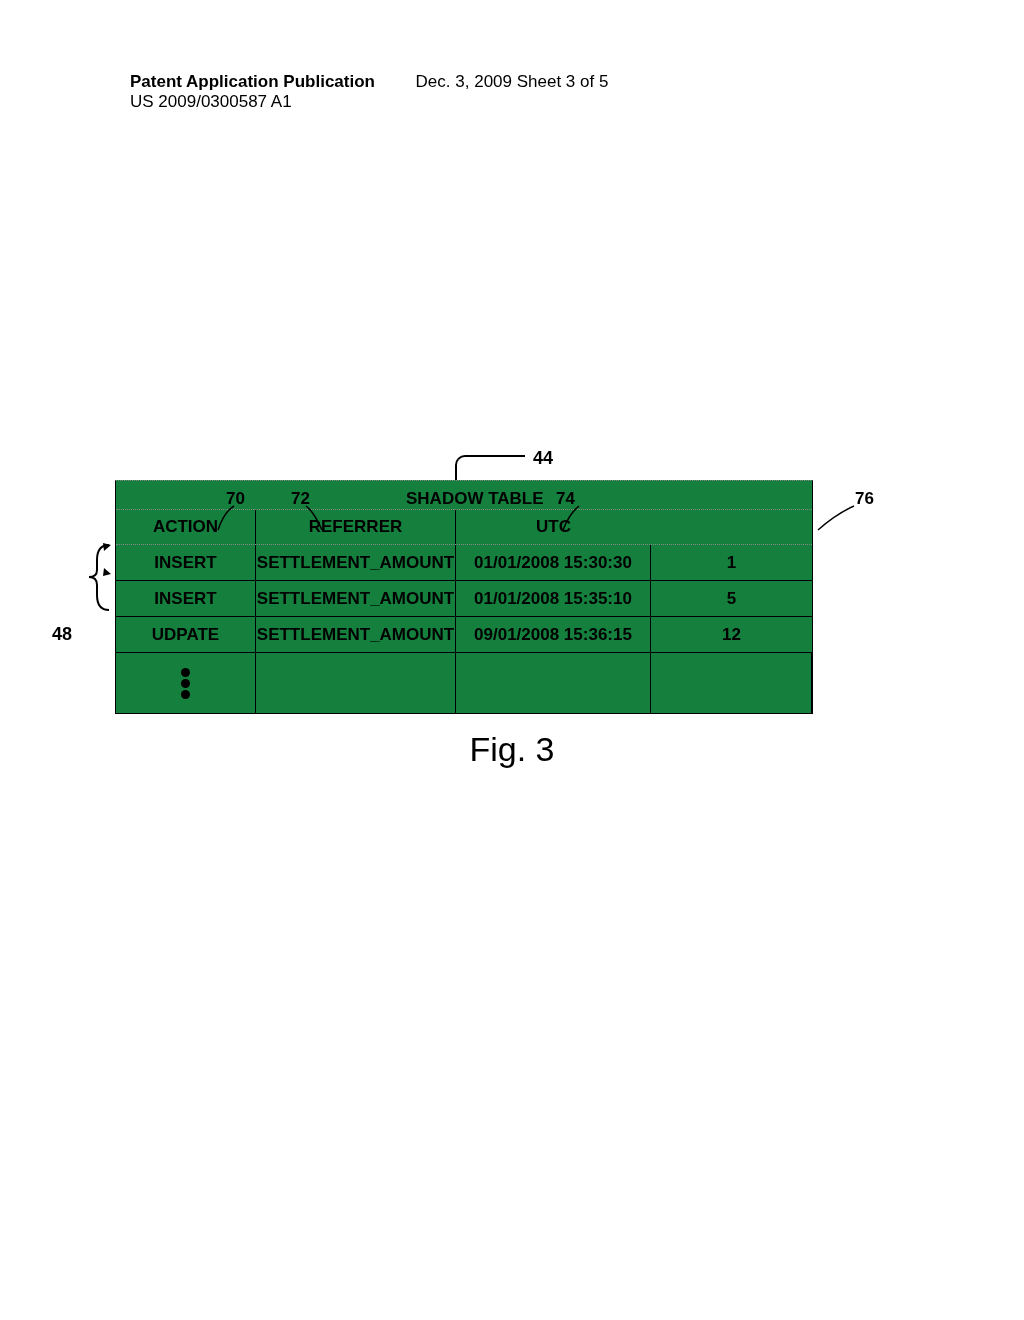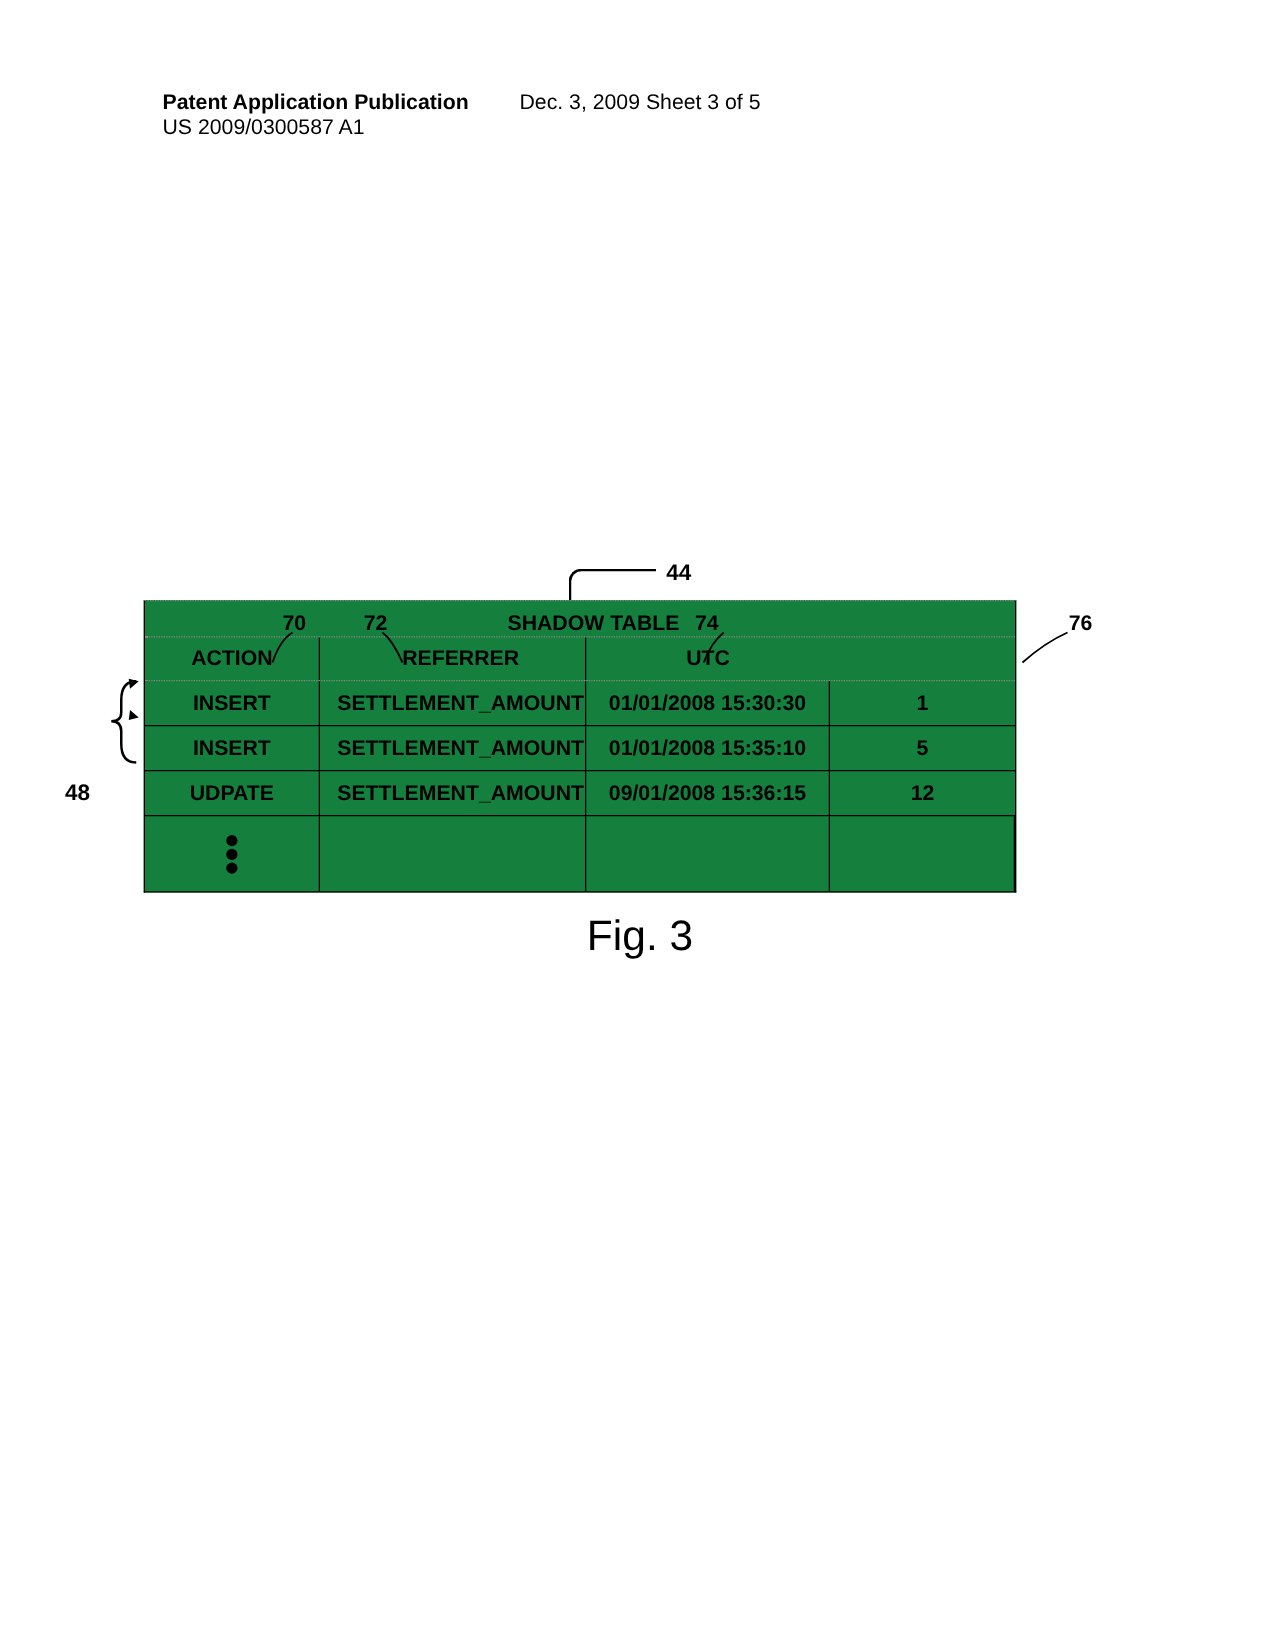--- a/index.html
+++ b/index.html
@@ -78,21 +78,21 @@
       border-right: 1px solid #000;
       height: 100%;
       display: flex;
       align-items: center;
       justify-content: center;
       font-size: 17px;
       padding: 0 4px;
     }
     .col:last-child { border-right: none; }
     .c1 { width: 140px; text-align: right; }
-    .c2 { width: 200px; margin-left: 13px; }
+    .c2 { width: 200px; }
     .c3 { width: 195px; }
     .c4 { flex: 1; }
     .header-row .col { font-size: 17px; }
     .ellipsis-row {
       display: flex;
       height: 60px;
     }
     .ellipsis-row .col { border-right: 1px solid #000; }
     .ellipsis-row .c1 {
       flex-direction: column;

